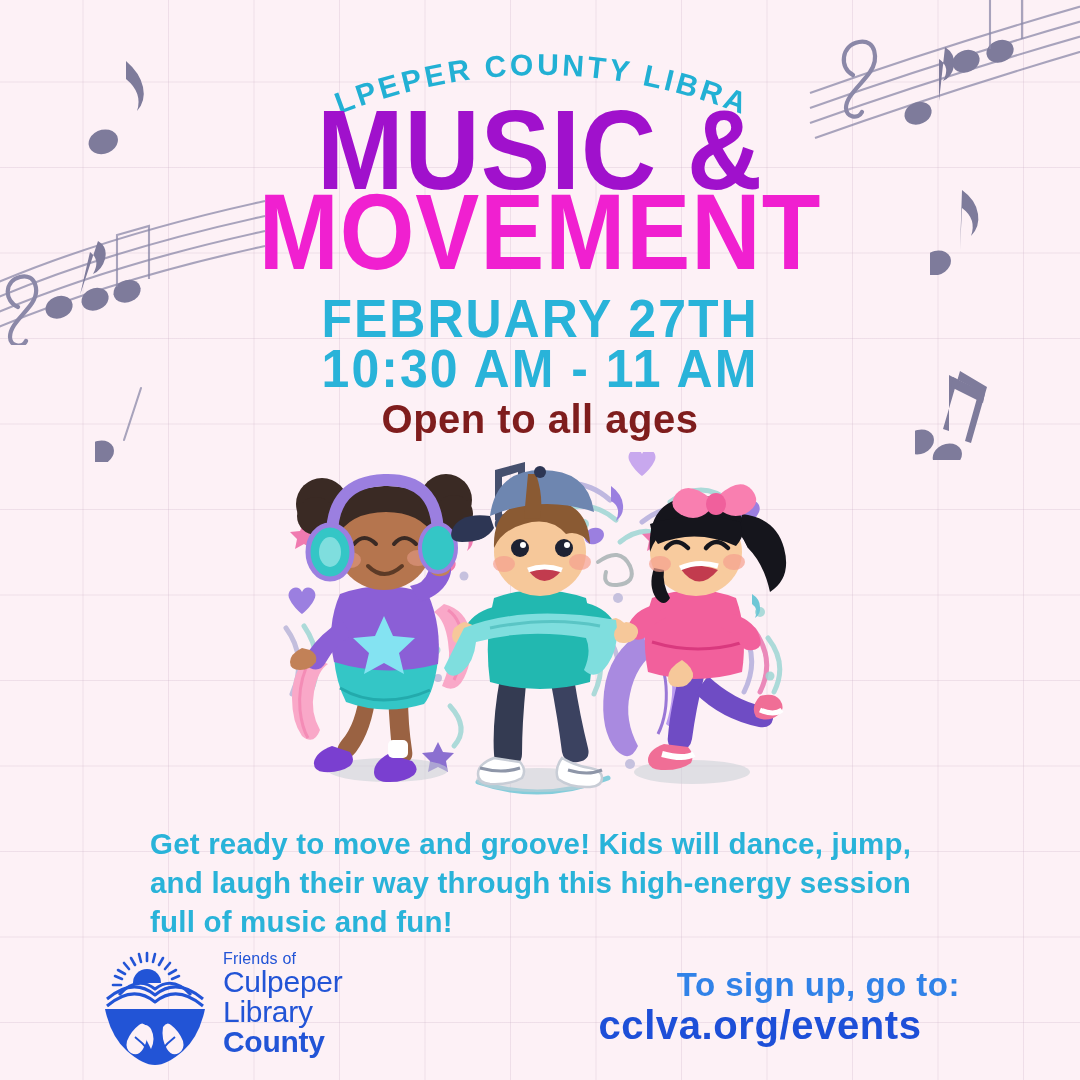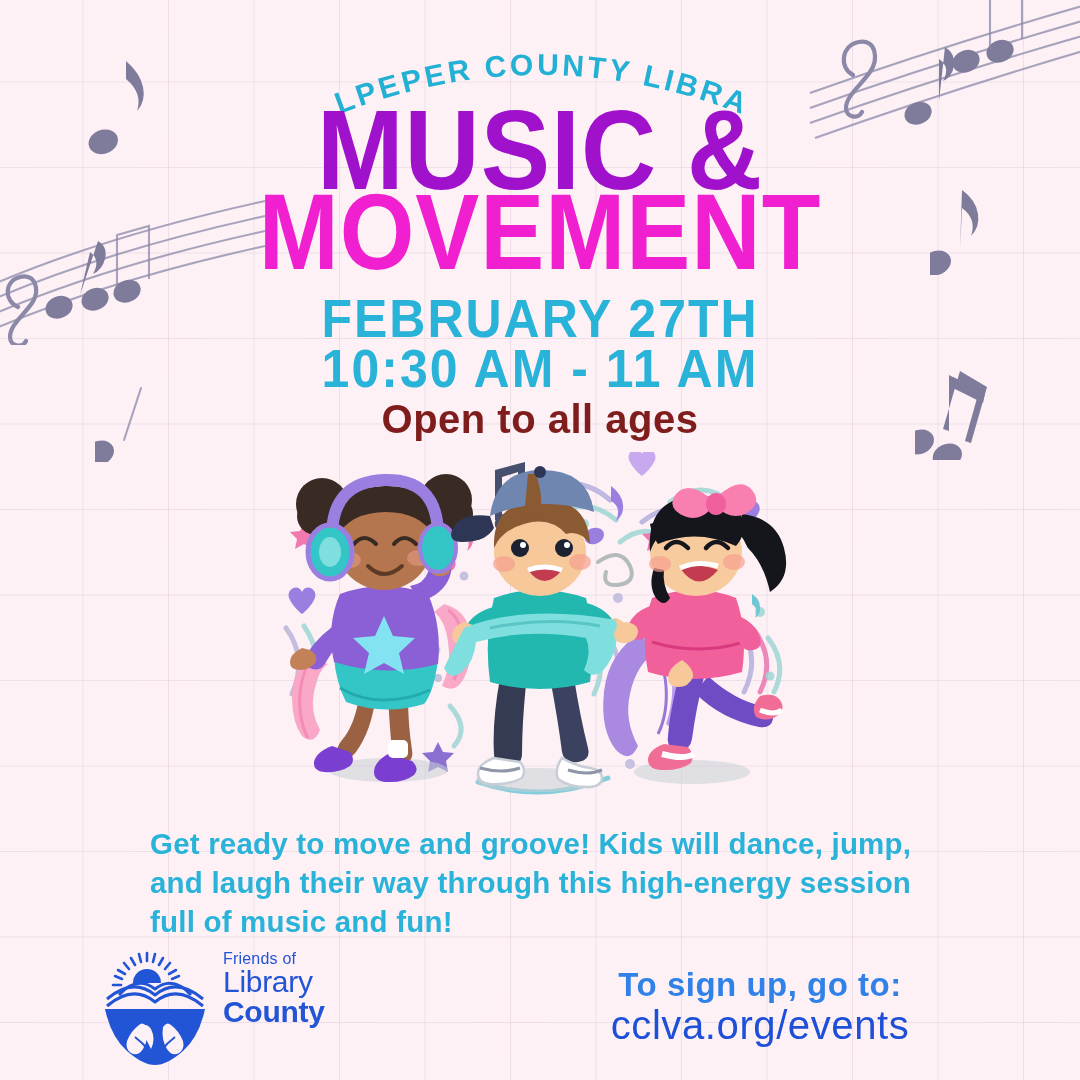--- a/index.html
+++ b/index.html
@@ -57,28 +57,28 @@
   }
 
   #desc{
     position:absolute;left:150px;top:824px;width:780px;
     color:#29b3d9;
     font-family:"Liberation Sans",sans-serif;font-weight:bold;
     font-size:29.5px;line-height:1.33;letter-spacing:.2px;
   }
 
   #signup{
-    position:absolute;left:560px;top:966px;width:400px;text-align:center;
+    position:absolute;left:560px;top:966px;width:400px;text-align:right;
     color:#3182e8;font-family:"Liberation Sans",sans-serif;
     font-weight:bold;font-size:33px;letter-spacing:.5px;
   }
   #url{
     position:absolute;left:540px;top:1003px;width:440px;text-align:center;
     color:#1d4fd8;font-family:"Liberation Sans",sans-serif;
-    font-weight:normal;font-size:40px;letter-spacing:.6px;
+    font-weight:bold;font-size:40px;letter-spacing:.6px;
   }
 
   
   #logo{position:absolute;left:95px;top:945px;width:285px;height:125px;}
   #logomark{position:absolute;left:0;top:2px;width:120px;height:120px;}
   #logotext{
     position:absolute;left:128px;top:6px;width:160px;
     color:#2254d6;font-family:"Liberation Sans",sans-serif;line-height:1.0;
   }
   #logotext .l1{font-size:16px;font-weight:normal;letter-spacing:.2px;}
@@ -380,20 +380,21 @@
           <path d="M76 78 q8 6 12 16 q2 8 -4 12 q-7 4 -12 -4 q-6 -10 -4 -22 q4 -6 8 -2 z"></path>
         </g>
         <g stroke="#2254d6" stroke-width="2" fill="none">
           <path d="M40 90 q8 6 14 14"></path>
             <path d="M80 90 q-8 6 -14 14"></path>
         </g>
       </g>
     </svg>
     <div id="logotext">
       <div class="l1">Friends of</div>
+      <div class="l2">Culpeper</div>
       <div class="l3">Library</div>
       <div class="l4">County</div>
     </div>
   </div>
 
   <div id="signup">To sign up, go to:</div>
   <div id="url">cclva.org/events</div>
 
 </div>
 

